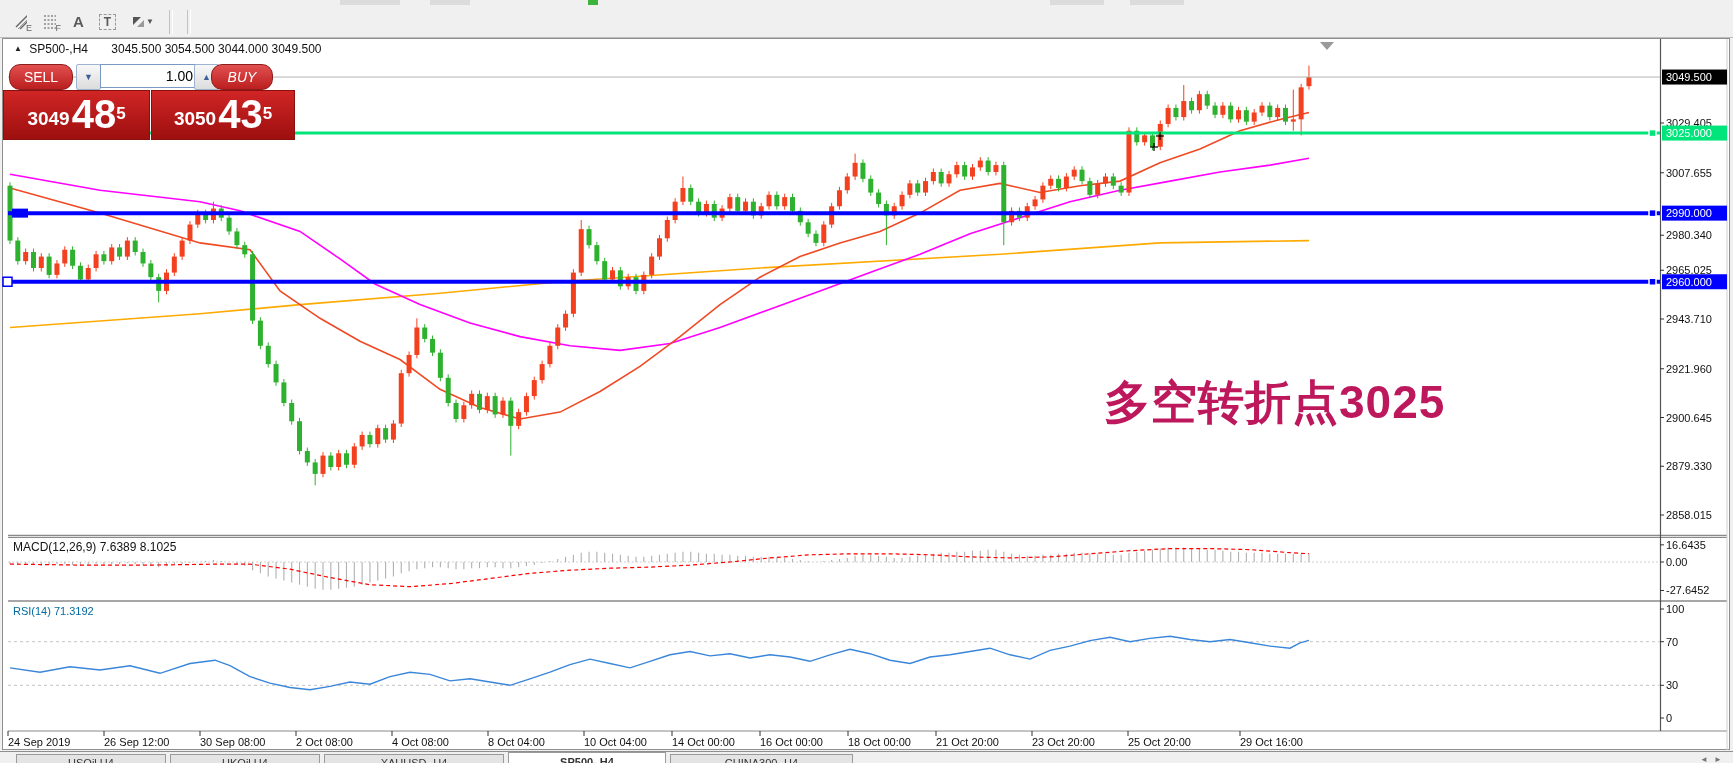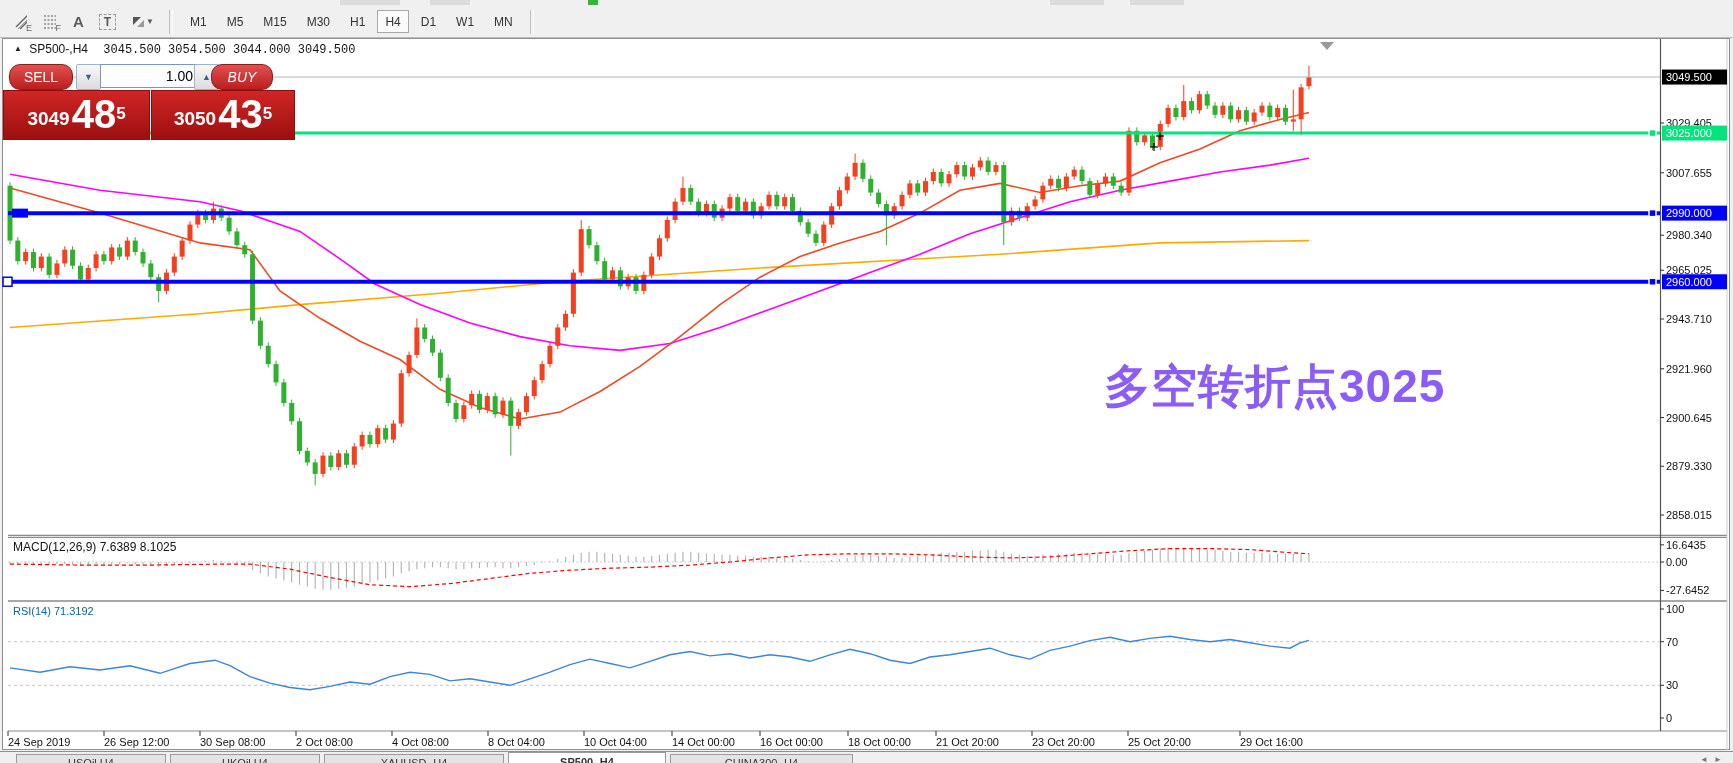--- a/index.html
+++ b/index.html
@@ -24,21 +24,21 @@
   .chart-window{position:absolute;left:2px;top:38px;width:1728px;height:712px;background:#fff;
                 border:1px solid #8f8f8f;box-sizing:border-box;}
   #chart-svg{position:absolute;left:0;top:0;}
   #chart-svg text{font-family:"Liberation Sans",sans-serif;}
   
   .ovl{position:absolute;white-space:nowrap;}
   .chart-header{left:14px;top:42px;font-size:12px;color:#111;}
   .chart-header .tri{font-size:8px;vertical-align:2px;margin-right:4px;color:#222;}
   .macd-label{left:13px;top:540px;font-size:12px;color:#111;}
   .rsi-label{left:13px;top:605px;font-size:11px;color:#0369a1;}
-  .annotation{left:1104px;top:356px;font-size:46px;font-weight:bold;color:#8b5cf6;letter-spacing:1px;}
+  .annotation{left:1104px;top:372px;font-size:46px;font-weight:bold;color:#be185d;letter-spacing:1px;}
   
   .btn-red{position:absolute;background:linear-gradient(#e25050,#bb1f1f);border:1px solid #8e1d1d;
            border-radius:11px;color:#fff;font-size:14px;display:flex;align-items:center;justify-content:center;cursor:pointer;}
   .spin-btn{position:absolute;width:23px;height:24px;background:linear-gradient(#f8f8f8,#dcdcdc);
             border:1px solid #9db4d0;border-radius:2px;color:#3f5f9a;font-size:9px;
             display:flex;align-items:center;justify-content:center;cursor:pointer;}
   .vol-input{position:absolute;left:100px;top:64px;width:92px;height:22px;border:1px solid #7a99c2;
              background:#fff;font-size:14px;text-align:right;padding:0 8px 0 0;font-family:"Liberation Sans",sans-serif;}
   .tile{position:absolute;top:90px;height:41px;background:linear-gradient(#d02525,#9e0f0f);
         border:1px solid #8c0f0f;color:#fff;display:flex;align-items:flex-end;justify-content:center;
@@ -93,31 +93,20 @@
       <span style="border:1px dashed #999;padding:0 4px;font-size:12px;font-weight:bold;">T</span>
     </button>
     <button class="tool-btn" style="width:38px;">
       <svg width="18" height="16">
         <polygon points="3,3 11,3 3,11" fill="#555"></polygon>
         <polygon points="15,13 7,13 15,5" fill="#999"></polygon>
       </svg>
       <span class="caret">▼</span>
     </button>
     <div class="vsep"></div>
-    <div id="tf-row" style="display:flex;align-items:center;">
-        <button class="tf-btn">M1</button>
-        <button class="tf-btn">M5</button>
-        <button class="tf-btn">M15</button>
-        <button class="tf-btn">M30</button>
-        <button class="tf-btn">H1</button>
-        <button class="tf-btn active">H4</button>
-        <button class="tf-btn">D1</button>
-        <button class="tf-btn">W1</button>
-        <button class="tf-btn">MN</button>
-      </div>
     <div class="vsep"></div>
   </div>
 
   <div class="chart-window"></div>
 
   <svg id="chart-svg" width="1733" height="763">
       <g>
         <line x1="8" y1="535.5" x2="1727" y2="535.5" stroke="#8a8a8a" stroke-width="1.6"></line>
         <line x1="8" y1="537.5" x2="1727" y2="537.5" stroke="#8a8a8a" stroke-width="1"></line>
         <line x1="8" y1="601" x2="1727" y2="601" stroke="#8a8a8a" stroke-width="1.6"></line>
@@ -730,21 +719,21 @@
         <line x1="1128" y1="731" x2="1128" y2="736" stroke="#333"></line>
         <text x="1128" y="746" font-size="11" fill="#111">25 Oct 20:00</text>
         <line x1="1240" y1="731" x2="1240" y2="736" stroke="#333"></line>
         <text x="1240" y="746" font-size="11" fill="#111">29 Oct 16:00</text>
       </g>
     </svg>
 
   <div class="ovl chart-header">
     <span class="tri">▲</span>
     <span>SP500-,H4</span>
-    <span style="margin-left:12px;font-family:Liberation Mono, monospace;">3045.500 3054.500 3044.000 3049.500</span>
+    <span style="margin-left:20px;">3045.500 3054.500 3044.000 3049.500</span>
   </div>
 
   <div class="btn-red" style="left:9px;top:64px;width:62px;height:24px;">SELL</div>
   <div class="spin-btn" style="left:76px;top:64px;">▼</div>
   <input class="vol-input" value="1.00" style="">
   <div class="spin-btn" style="left:194px;top:64px;">▲</div>
   <div class="btn-red" style="left:211px;top:64px;width:60px;height:24px;font-style:italic;">BUY</div>
   <div class="tile" style="left:3px;width:145px;">
     <span class="stem">3049</span>
     <span class="big">48</span>

